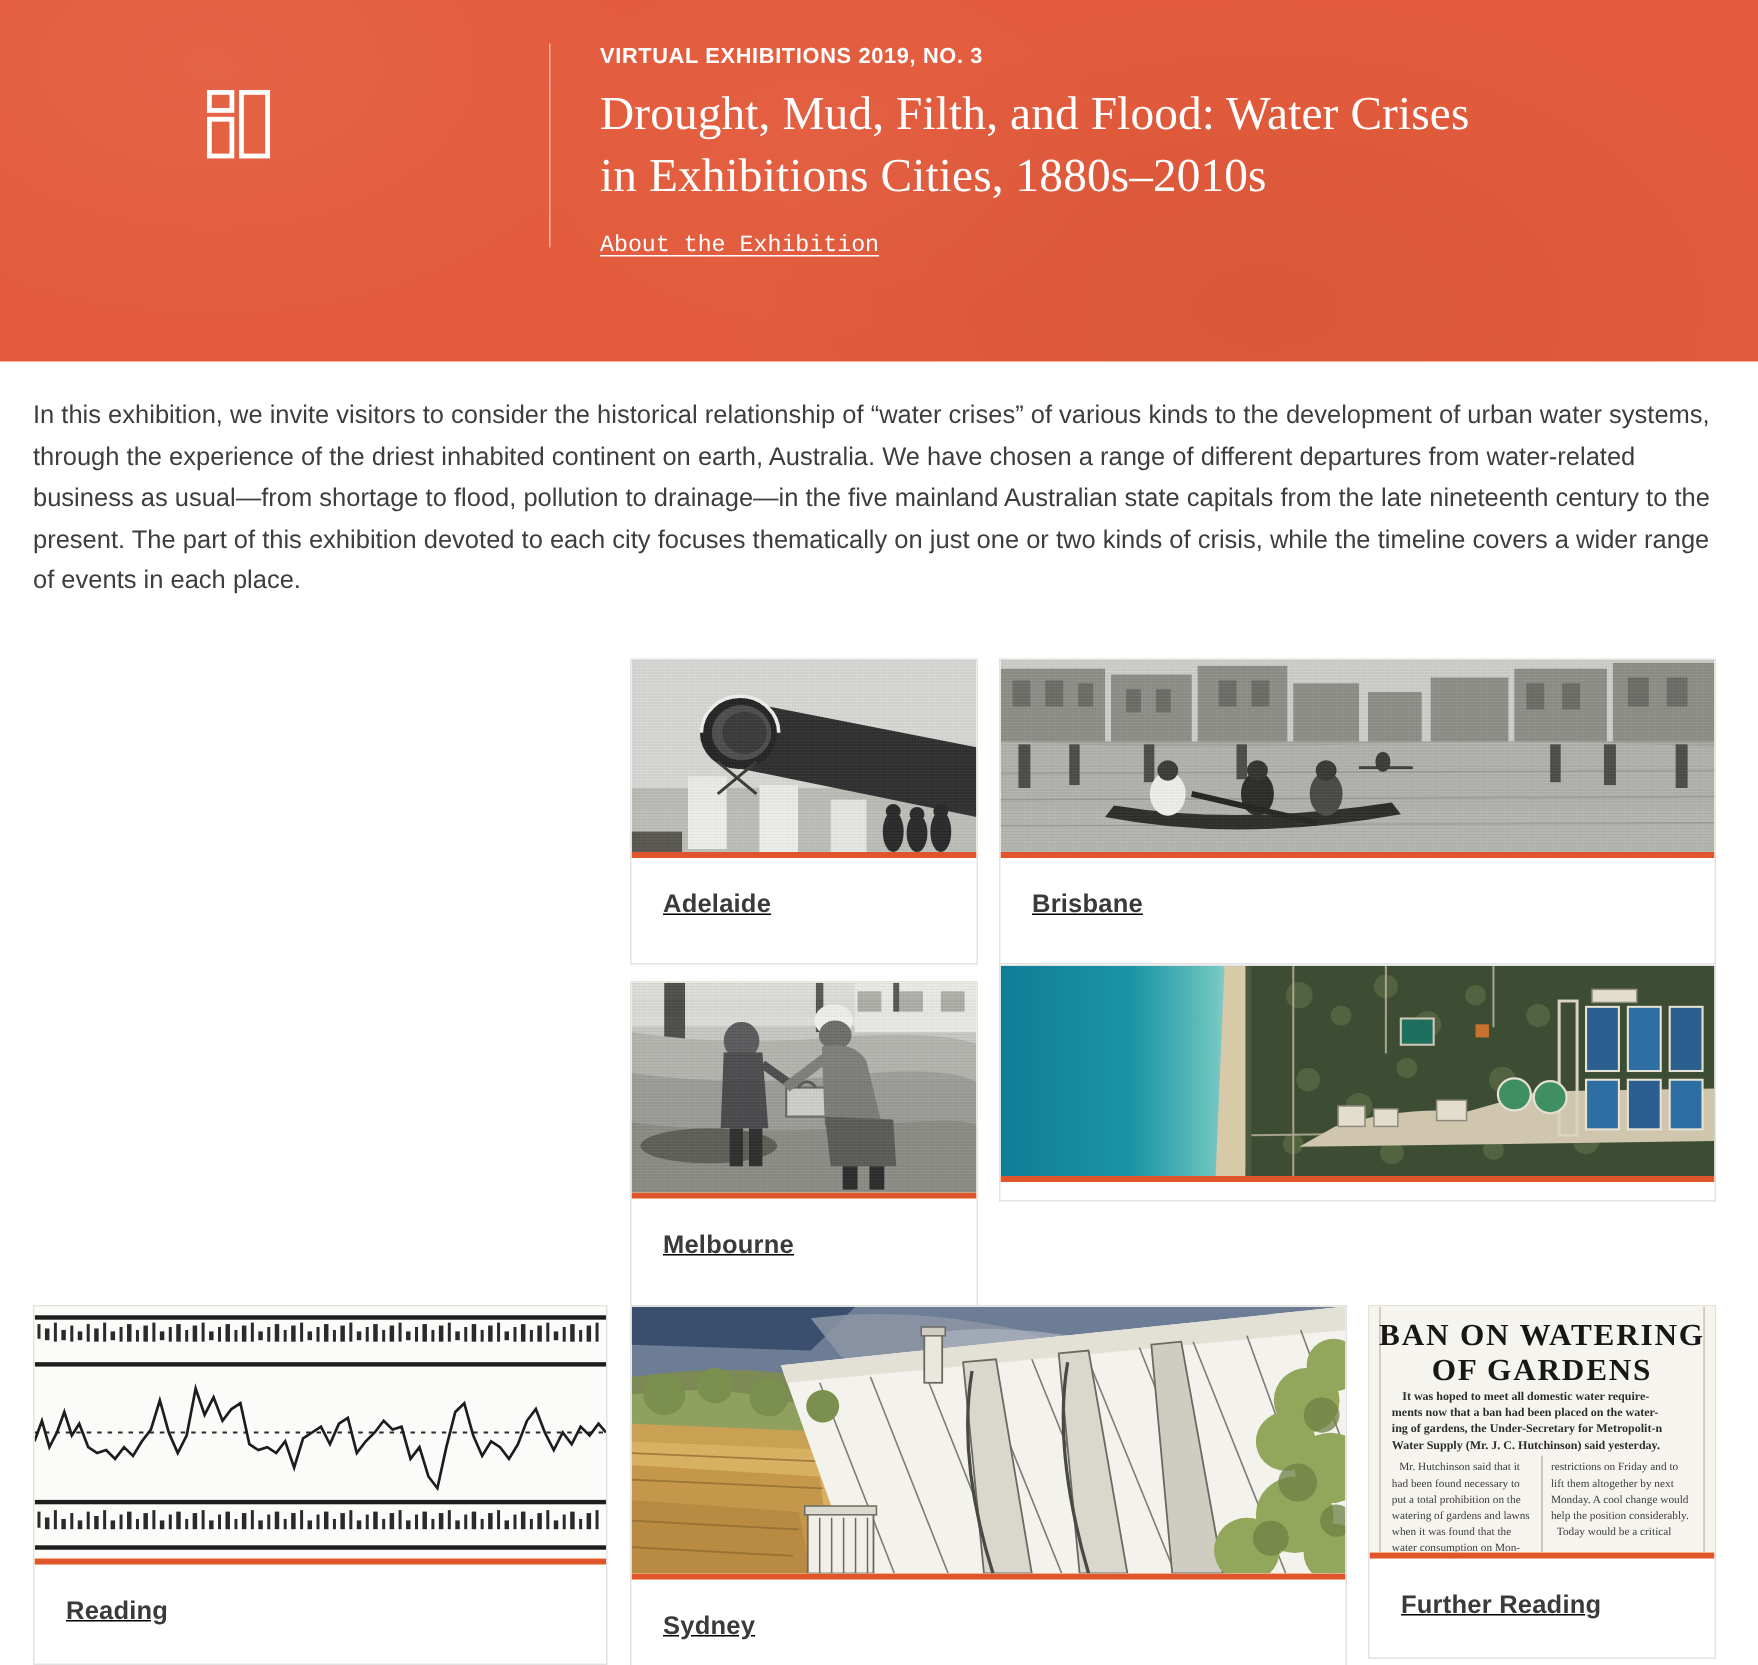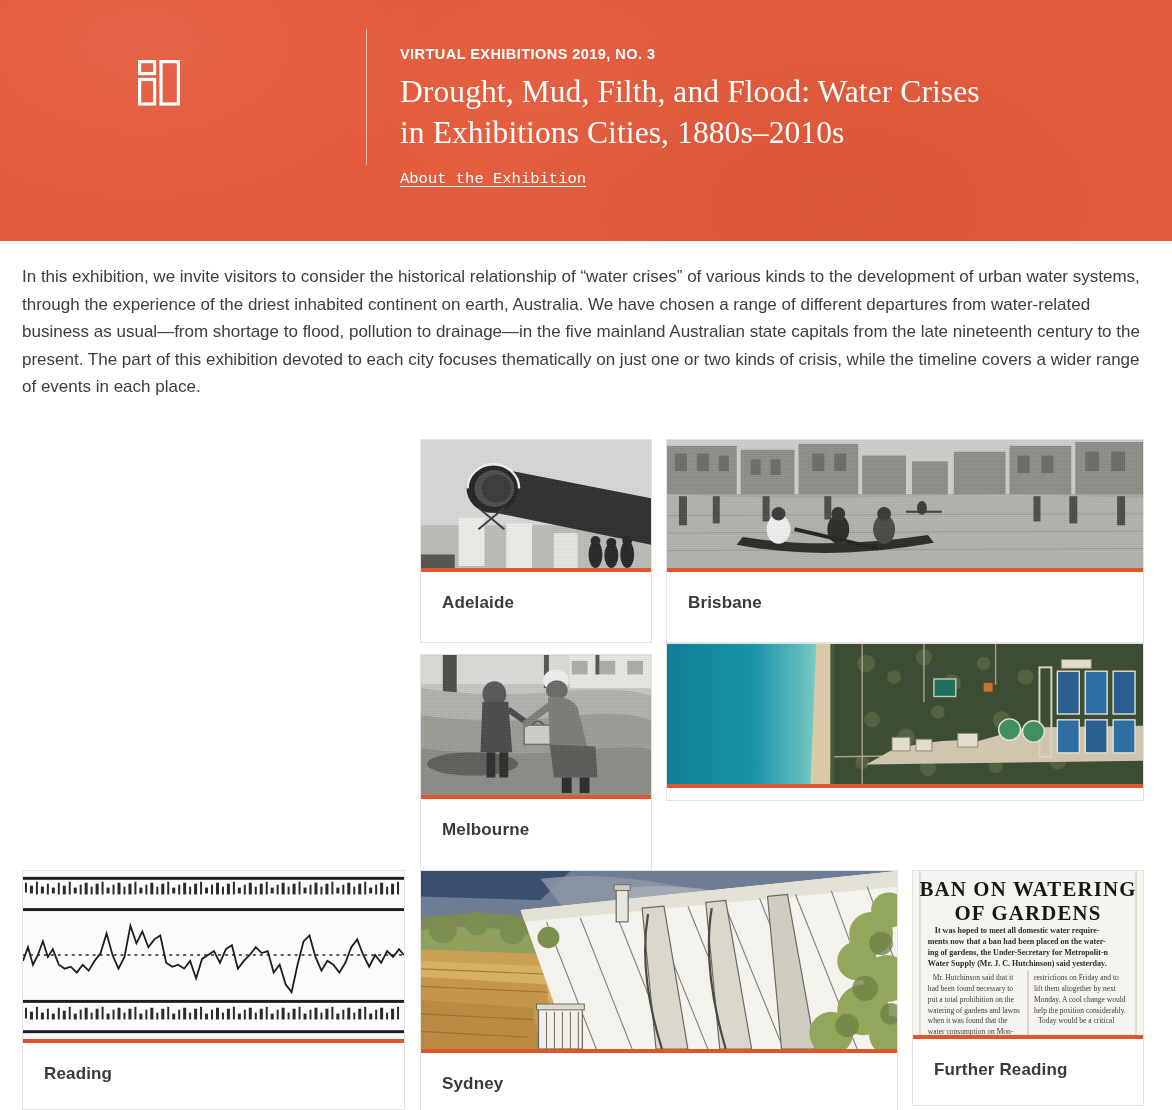--- a/index.html
+++ b/index.html
@@ -56,21 +56,21 @@
 
   .mast-rule {
     position: absolute;
     left: 366px;
     top: 29px;
     width: 1px;
     height: 136px;
     background: rgba(255,255,255,.55);
   }
 
-  .mast-text { position: absolute; left: 400px; top: 46px; width: 700px; }
+  .mast-text { position: absolute; left: 400px; top: 30px; width: 700px; }
   .eyebrow {
     font-size: 14.5px;
     font-weight: bold;
     letter-spacing: .45px;
     color: #ffffff;
     margin-bottom: 9px;
   }
   .mast-title {
     font-family: "Liberation Serif", serif;
     font-size: 31.5px;
@@ -118,20 +118,21 @@
     width: 100%;
     overflow: hidden;
     border-bottom: 4px solid #e1552c;
     background: #fef9c3;
   }
   .card-body {
     height: 62px;
     display: flex;
     align-items: center;
     padding-left: 21px;
+    text-decoration: underline;
   }
   .card-label {
     font-size: 17px;
     font-weight: bold;
     color: #3a3a3a;
     letter-spacing: .15px;
   }
 
   
   #card-introduction { left: 22px;  top: 0px;   width: 383px; height: 456px; }

